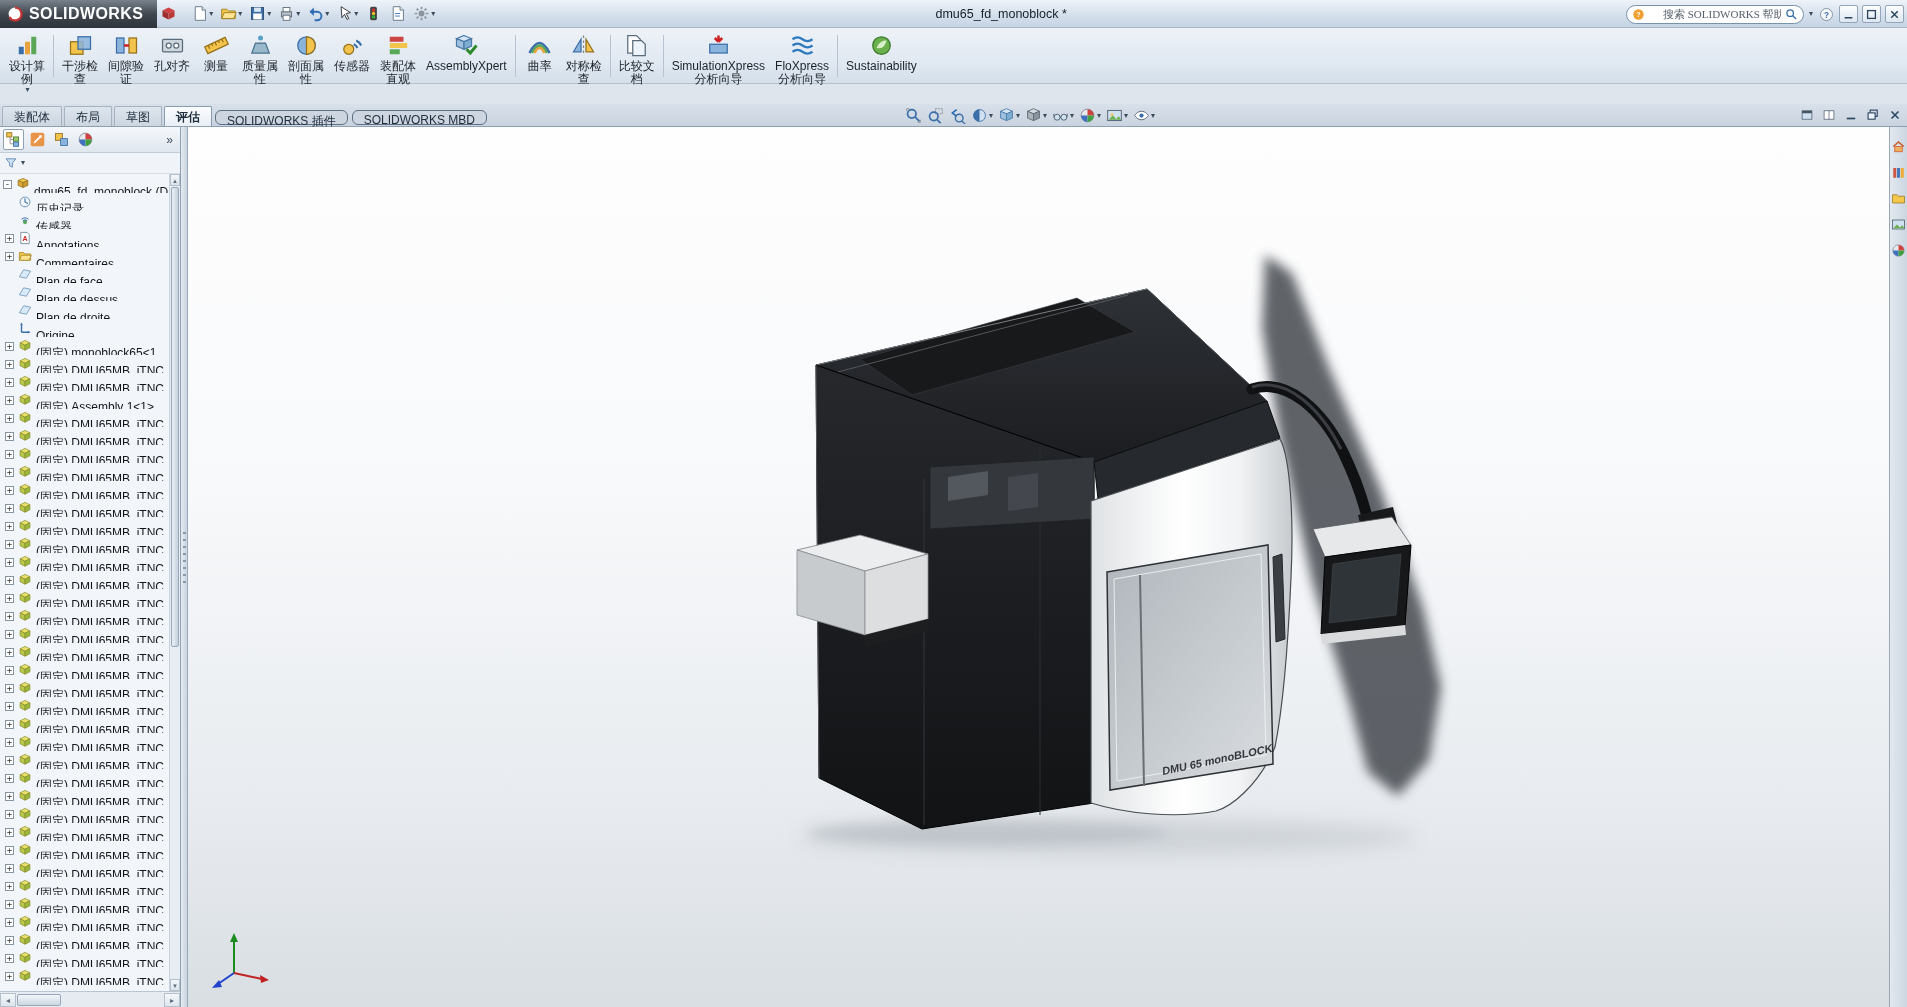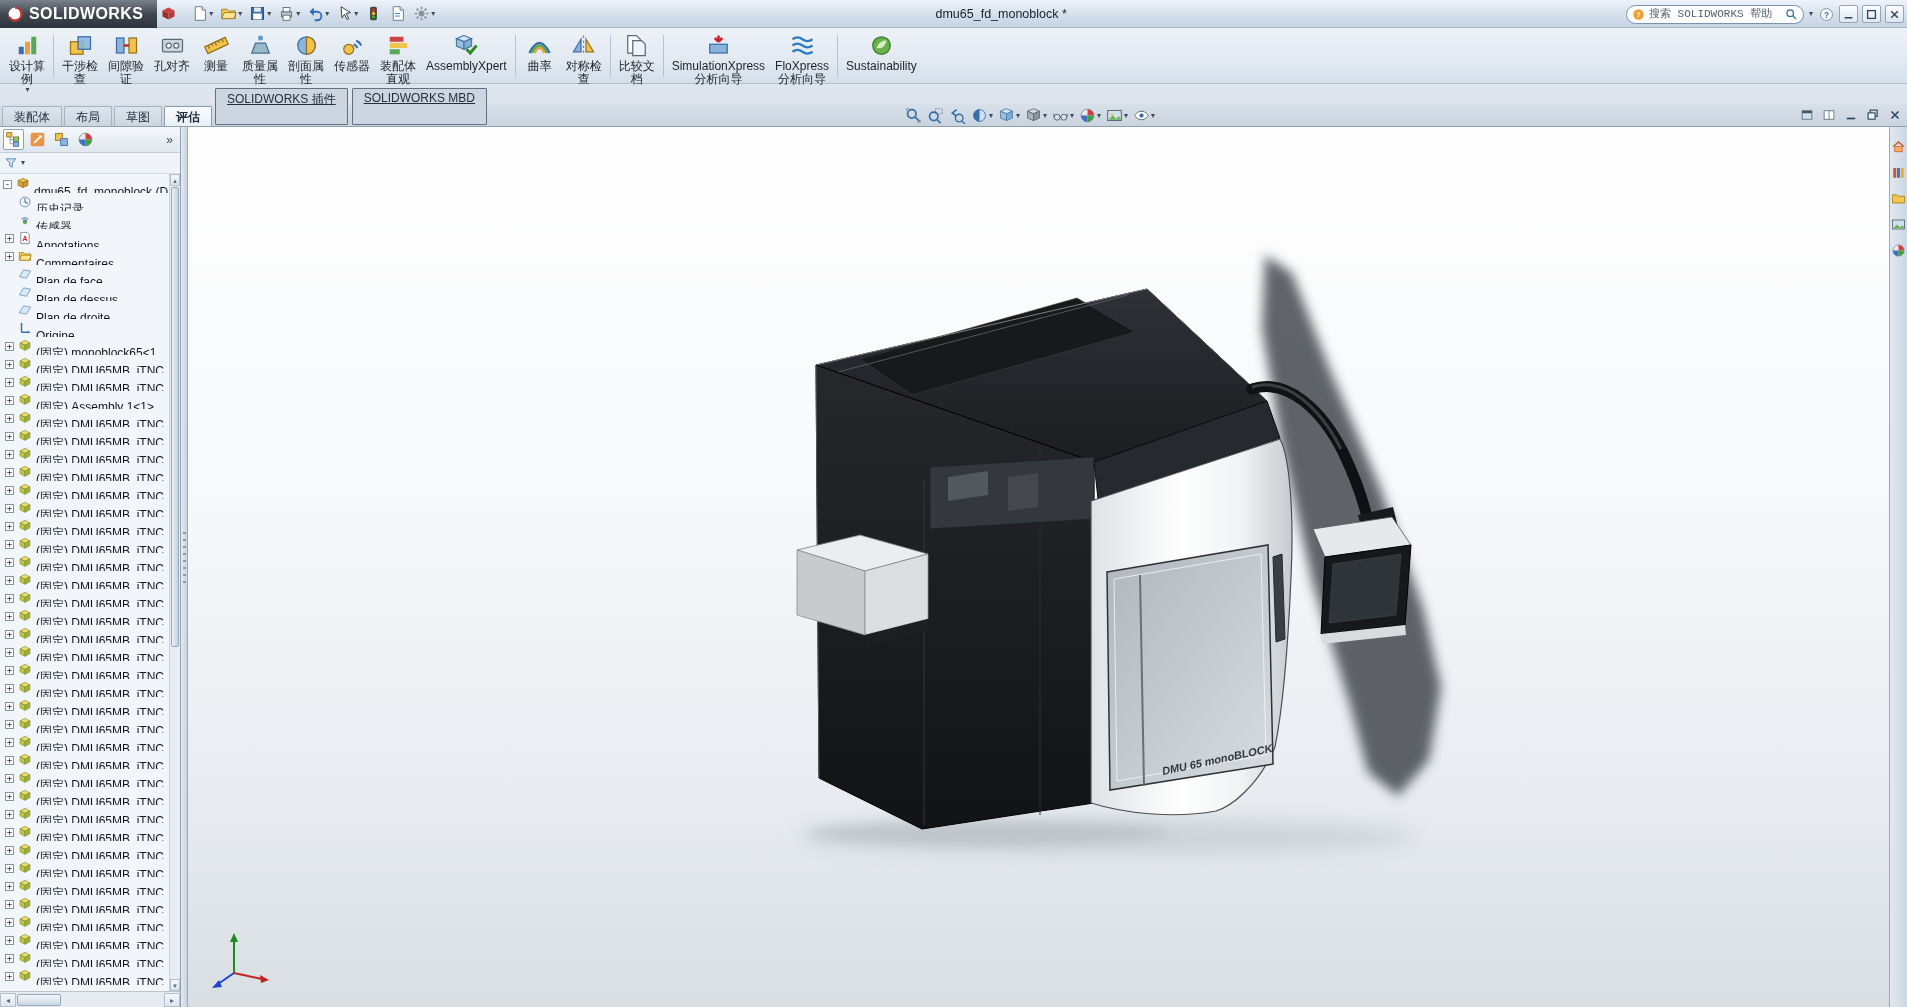--- a/index.html
+++ b/index.html
@@ -22,21 +22,21 @@
   #qat { display:flex; align-items:center; gap:1px; margin-left:8px; }
   .qat-btn { display:flex; align-items:center; height:22px; padding:0 3px; border-radius:2px; }
   .qat-btn .icon { width:17px; height:17px; }
   #doc-title { position:absolute; left:52.5%; transform:translateX(-50%); top:7px;
     font-size:12.5px; color:#14202c; white-space:nowrap; }
   #tb-right { position:absolute; right:3px; top:0; height:28px; display:flex; align-items:center; gap:4px; }
   #search-box { width:178px; height:19px; background:#fff; border:1px solid #7a93ad; border-radius:10px;
     display:flex; align-items:center; padding:0 5px; gap:4px; }
   #search-box .icon { width:13px; height:13px; }
   #search-input { border:none; outline:none; flex:1; font-size:11px; color:#334; min-width:0;
-    font-family:Liberation Mono, monospace; background:transparent; }
+    font-family:Liberation Serif, serif; background:transparent;margin-left:14px; }
   #search-input::placeholder { color:#55606c; }
   .tb-icon-btn { width:18px; height:18px; display:flex; align-items:center; justify-content:center; }
   .tb-icon-btn .icon { width:15px; height:15px; }
   .win-btn { width:19px; height:18px; border:1px solid #93a5b8; border-radius:2px;
     background:linear-gradient(#fdfeff,#dde7f1); display:flex; align-items:center; justify-content:center; }
   .win-btn .icon { width:13px; height:13px; }
 
   
   #ribbon { position:absolute; left:0; top:28px; right:0; height:56px;
     background:linear-gradient(#eef2f8,#e0e8f1 65%,#d4dfea); border-bottom:1px solid #b3c0ce;
@@ -48,21 +48,21 @@
   .ribbon-sep { width:1px; background:#b7c3d0; margin:5px 3px; }
 
   
   #tabstrip { position:absolute; left:0; top:104px; right:0; height:23px;
     background:linear-gradient(#d8e0ea,#c9d3df); border-bottom:1px solid #8fa0b2; }
   #cmd-tabs { position:absolute; left:2px; bottom:0; display:flex; align-items:flex-end; gap:2px; }
   .cmd-tab { height:20px; padding:2px 11px 0; font-size:12px; color:#22303e;
     background:linear-gradient(#dde5ed,#ccd6e1); border:1px solid #a4b2c1; border-bottom:none;
     border-radius:2px 2px 0 0; white-space:nowrap; }
   .cmd-tab.active { background:linear-gradient(#fbfdff,#e9eff6); border-color:#8a9cae; font-weight:bold; }
-  .cmd-tab.boxed { background:#ccd5e0; border:1px solid #5f7082; border-radius:1px; height:37px; margin:0 1px 1px;text-decoration:underline; }
+  .cmd-tab.boxed { background:#ccd5e0; border:1px solid #5f7082; border-radius:6px; height:15px; margin:0 1px 1px; }
   #hud { position:absolute; left:903px; top:1px; height:21px; display:flex; align-items:center; gap:1px; }
   .hud-btn { display:flex; align-items:center; height:20px; padding:0 2px; border-radius:2px; }
   .hud-btn .icon { width:17px; height:17px; }
   #doc-controls { position:absolute; right:3px; top:2px; display:flex; align-items:center; gap:4px; }
   #doc-controls .icon { width:14px; height:14px; }
 
   
   #leftpanel { position:absolute; left:0; top:127px; width:181px; bottom:0;
     background:#f0f4f8; border-right:1px solid #8fa0b2; display:flex; flex-direction:column; }
   #panel-tabs { height:26px; flex:none; display:flex; align-items:center; gap:3px; padding:0 3px;

